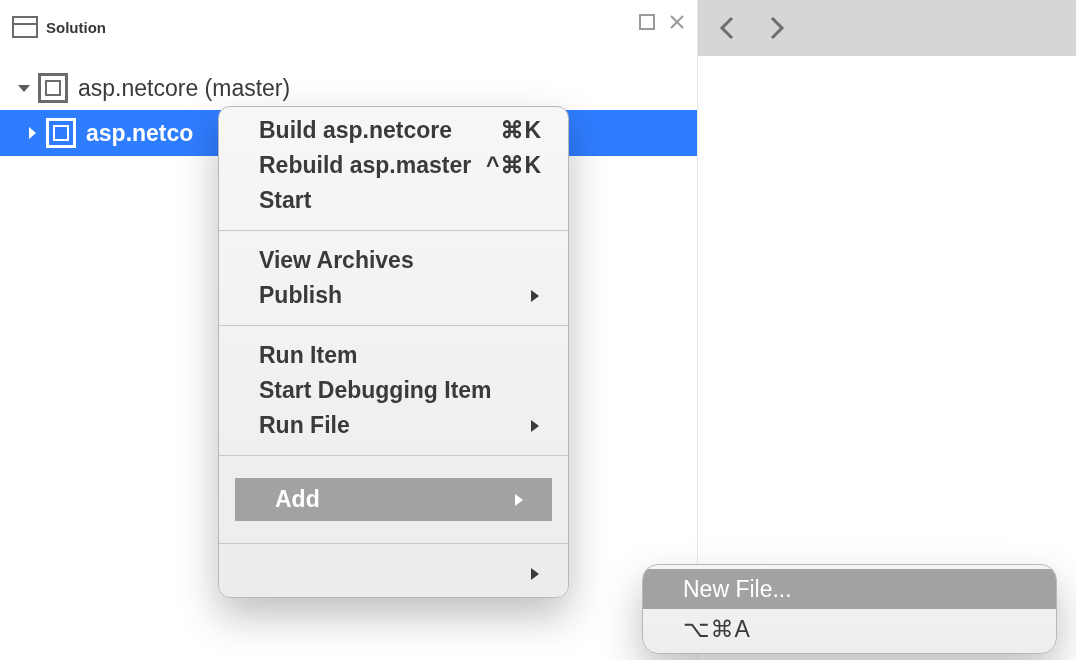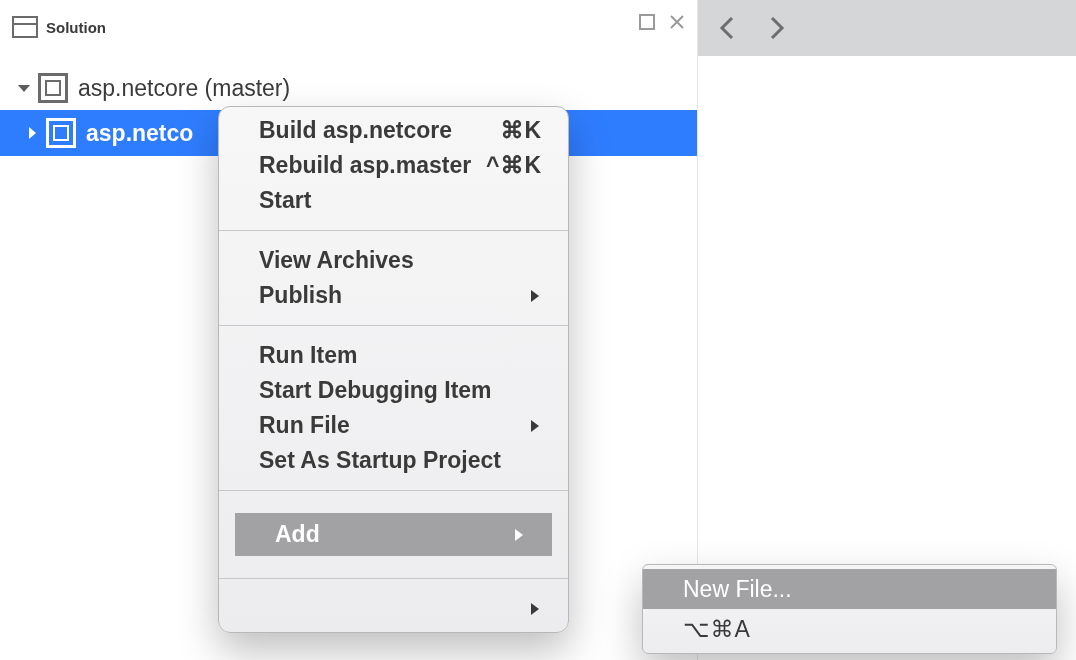--- a/index.html
+++ b/index.html
@@ -26,21 +26,21 @@
   .context-menu { position: absolute; left: 218px; top: 106px; width: 351px; background: linear-gradient(#f7f7f8, #ececee); border: 1px solid #b8b8ba; border-radius: 12px; box-shadow: 0 18px 40px rgba(0,0,0,0.25); overflow: hidden; font-weight: bold; }
   .context-menu .item { display: flex; align-items: center; justify-content: space-between; height: 35px; padding: 0 26px 0 40px; font-size: 23px; color: #3a3a3a; cursor: default; }
   .context-menu .item .label { flex: 1; }
   .context-menu .item .shortcut { font-size: 23px; color: #3a3a3a; letter-spacing: 1px; }
   .context-menu .item .arrow { width: 14px; height: 14px; margin-left: auto; }
   .context-menu .sep { height: 1px; background: #cfcfd2; border-top: 1px solid #c8c8cb; margin: 6px 0; }
   .context-menu .item.highlight { background: #a2a2a4; color: #fff; }
   .context-menu .item.highlight svg path { fill: #fff; }
   .context-menu .group { padding: 6px 0; }
 
-  .submenu { position: absolute; left: 642px; top: 564px; width: 415px; background: linear-gradient(#f5f5f6, #ededef); border: 1px solid #b8b8ba; border-radius: 6px; box-shadow: 0 18px 40px rgba(0,0,0,0.25); overflow: hidden; padding: 4px 0; }
+  .submenu { position: absolute; left: 642px; top: 564px; width: 415px; background: linear-gradient(#f5f5f6, #ededef); border: 1px solid #b8b8ba; border-radius: 16px; box-shadow: 0 18px 40px rgba(0,0,0,0.25); overflow: hidden; padding: 4px 0; }
   .submenu .item { display: flex; align-items: center; justify-content: space-between; height: 40px; padding: 0 22px 0 40px; font-size: 23px; color: #3a3a3a; }
   .submenu .item .shortcut { font-size: 23px; color: #3a3a3a; letter-spacing: 1px; }
   .submenu .item.highlight { background: #a2a2a4; color: #fff; }
 
   .proj-icon { width: 30px; height: 30px; margin-right: 10px; flex-shrink: 0; position: relative; }
   .proj-icon .outer { position: absolute; inset: 0; border: 3px solid #6b6b6b; background: #fff; }
   .proj-icon .inner { position: absolute; left: 7px; top: 7px; right: 7px; bottom: 7px; border: 2px solid #6b6b6b; }
   .tree-row.project .proj-icon .outer { border-color: #fff; background: transparent; }
   .tree-row.project .proj-icon .inner { border-color: #fff; }
 </style>
@@ -128,23 +128,20 @@
     </div>
     <div class="item">
       <span class="label">Start Debugging Item</span>
     </div>
     <div class="item">
       <span class="label">Run File</span>
       <svg class="arrow" viewBox="0 0 14 14">
           <path d="M3 1 L11 7 L3 13 Z" fill="#3a3a3a"></path>
         </svg>
     </div>
-    <div class="item">
-      <span class="label">Set As Startup Project</span>
-    </div>
   </div>
   <div class="sep"></div>
   <div class="group" style="padding:16px;">
     <div class="item highlight" style="height:43px;">
       <span class="label">Add</span>
       <svg class="arrow" viewBox="0 0 14 14">
           <path d="M3 1 L11 7 L3 13 Z" fill="#fff"></path>
         </svg>
     </div>
   </div>

